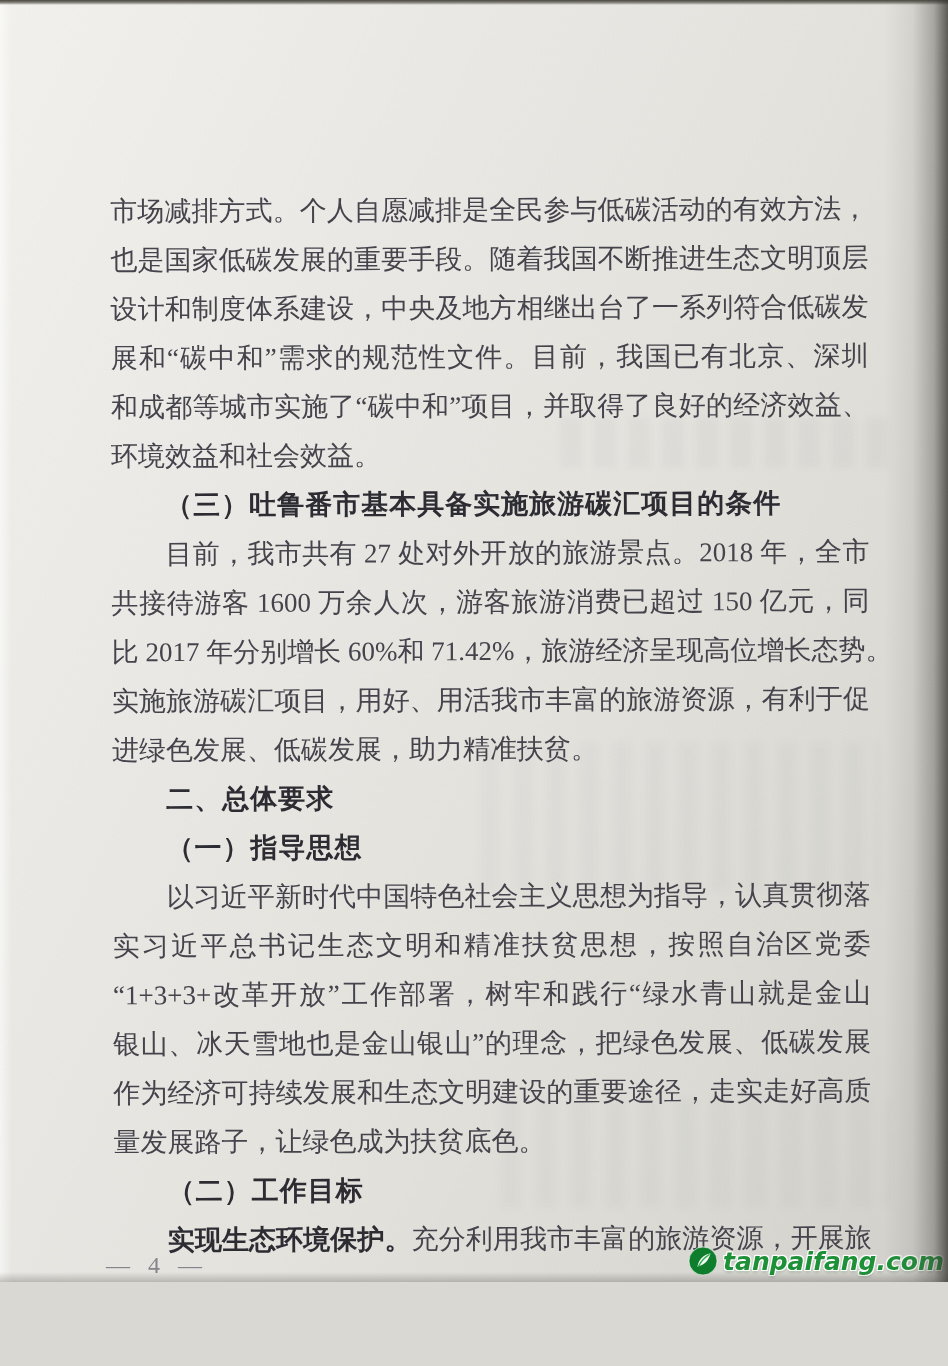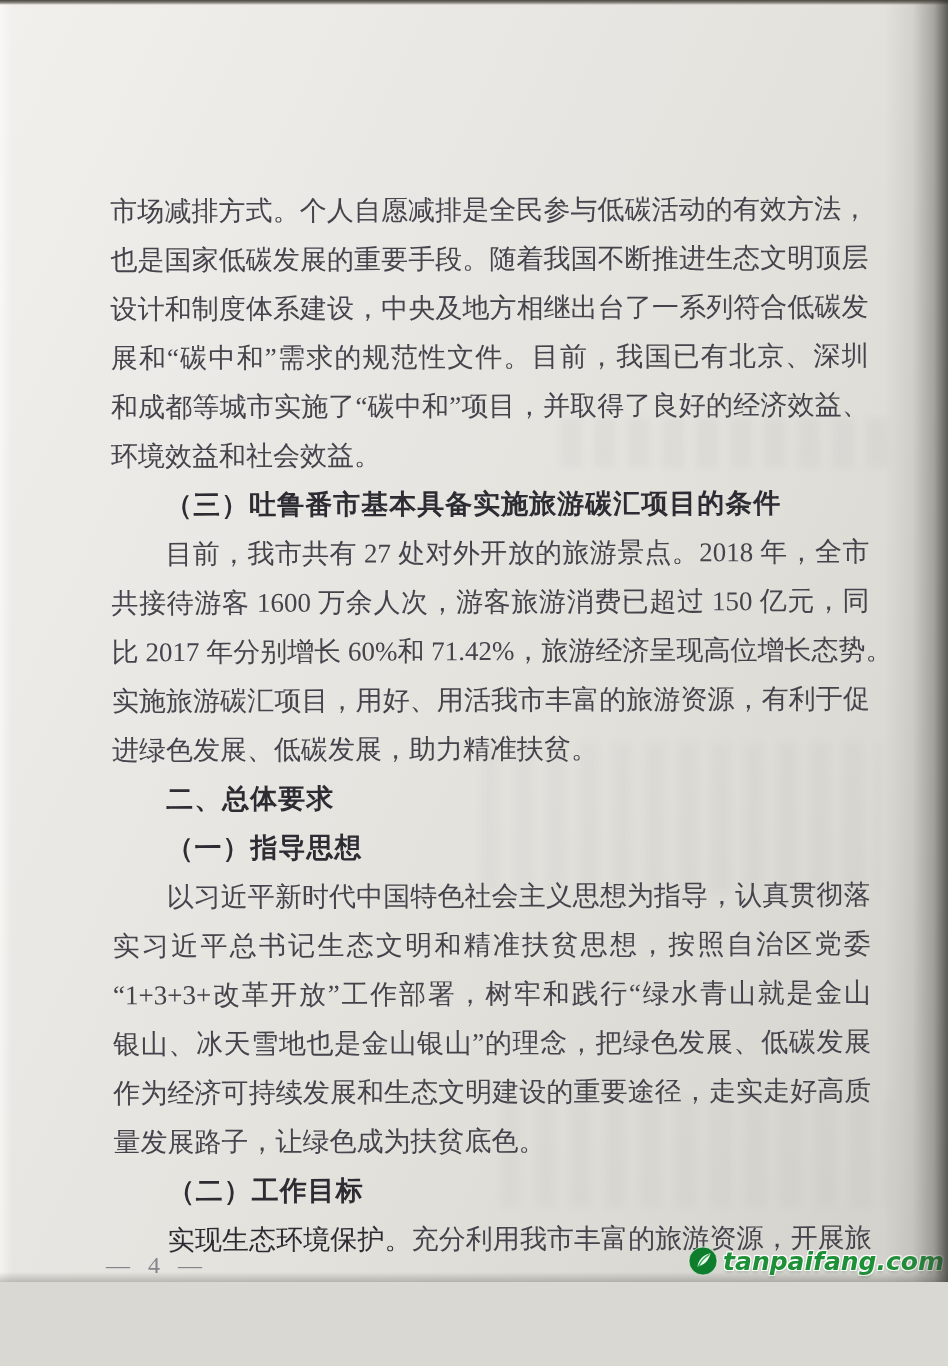--- a/index.html
+++ b/index.html
@@ -58,21 +58,21 @@
   .line.indent { padding-left: 54px; }
   .heading {
     height: 49px; line-height: 49px;
     padding-left: 54px;
     font-weight: bold;
     color: #2d2c33;
     text-align: left; text-align-last: left;
     letter-spacing: 1px;
     white-space: nowrap;
   }
-  .bold-lead { font-weight: normal; color: #2d2c33; }
+  .bold-lead { font-weight: bold; color: #2d2c33; }
 
   .page-number {
     position: absolute; left: 106px; top: 1252px;
     color: #85848b; font-size: 24px; letter-spacing: 6px;
     font-family: "Liberation Serif", serif;
   }
 
   
   .watermark {
     position: absolute; right: 4px; bottom: 6px;

